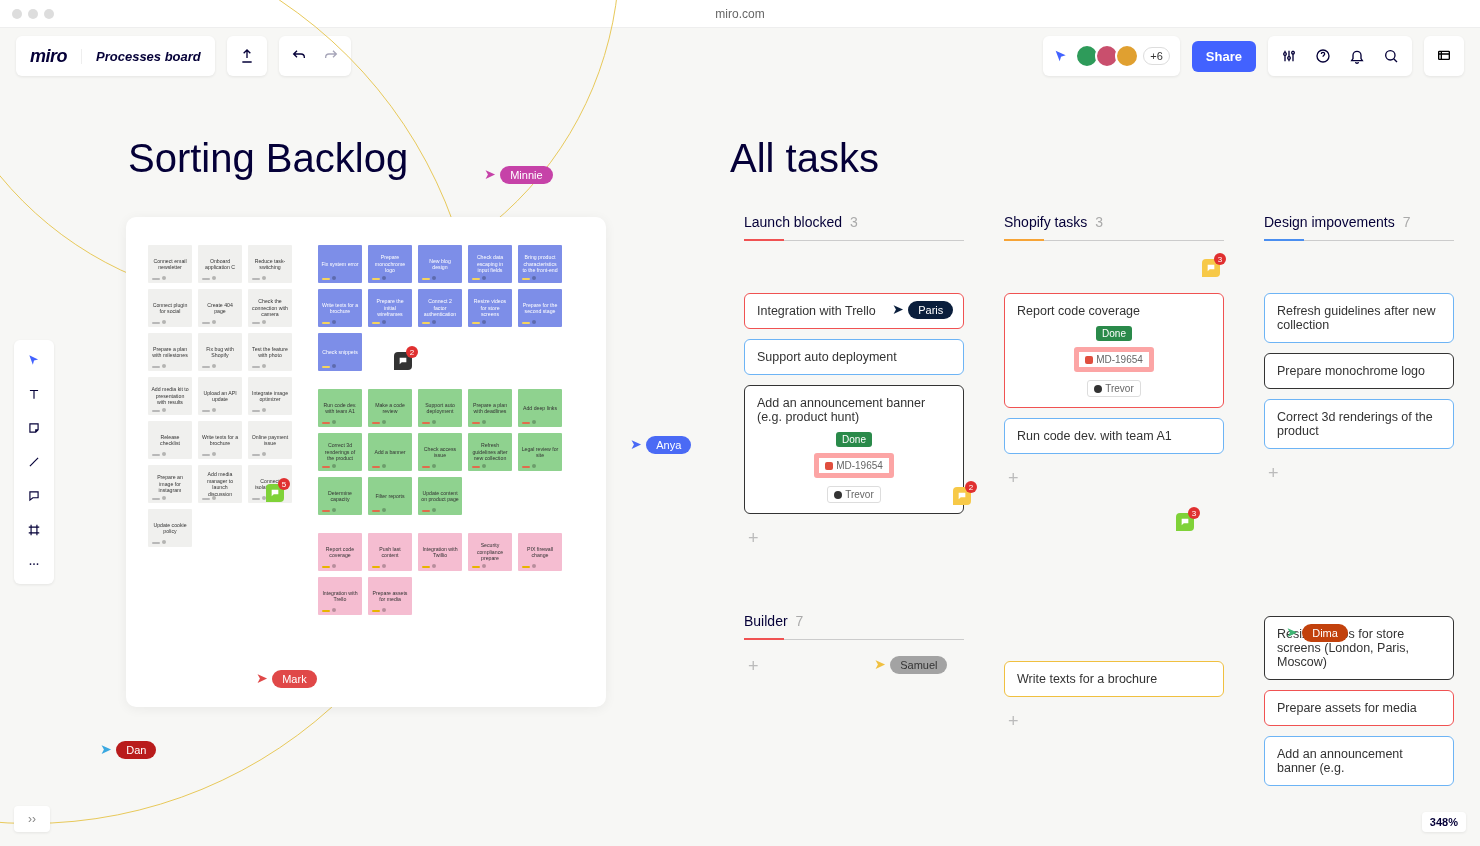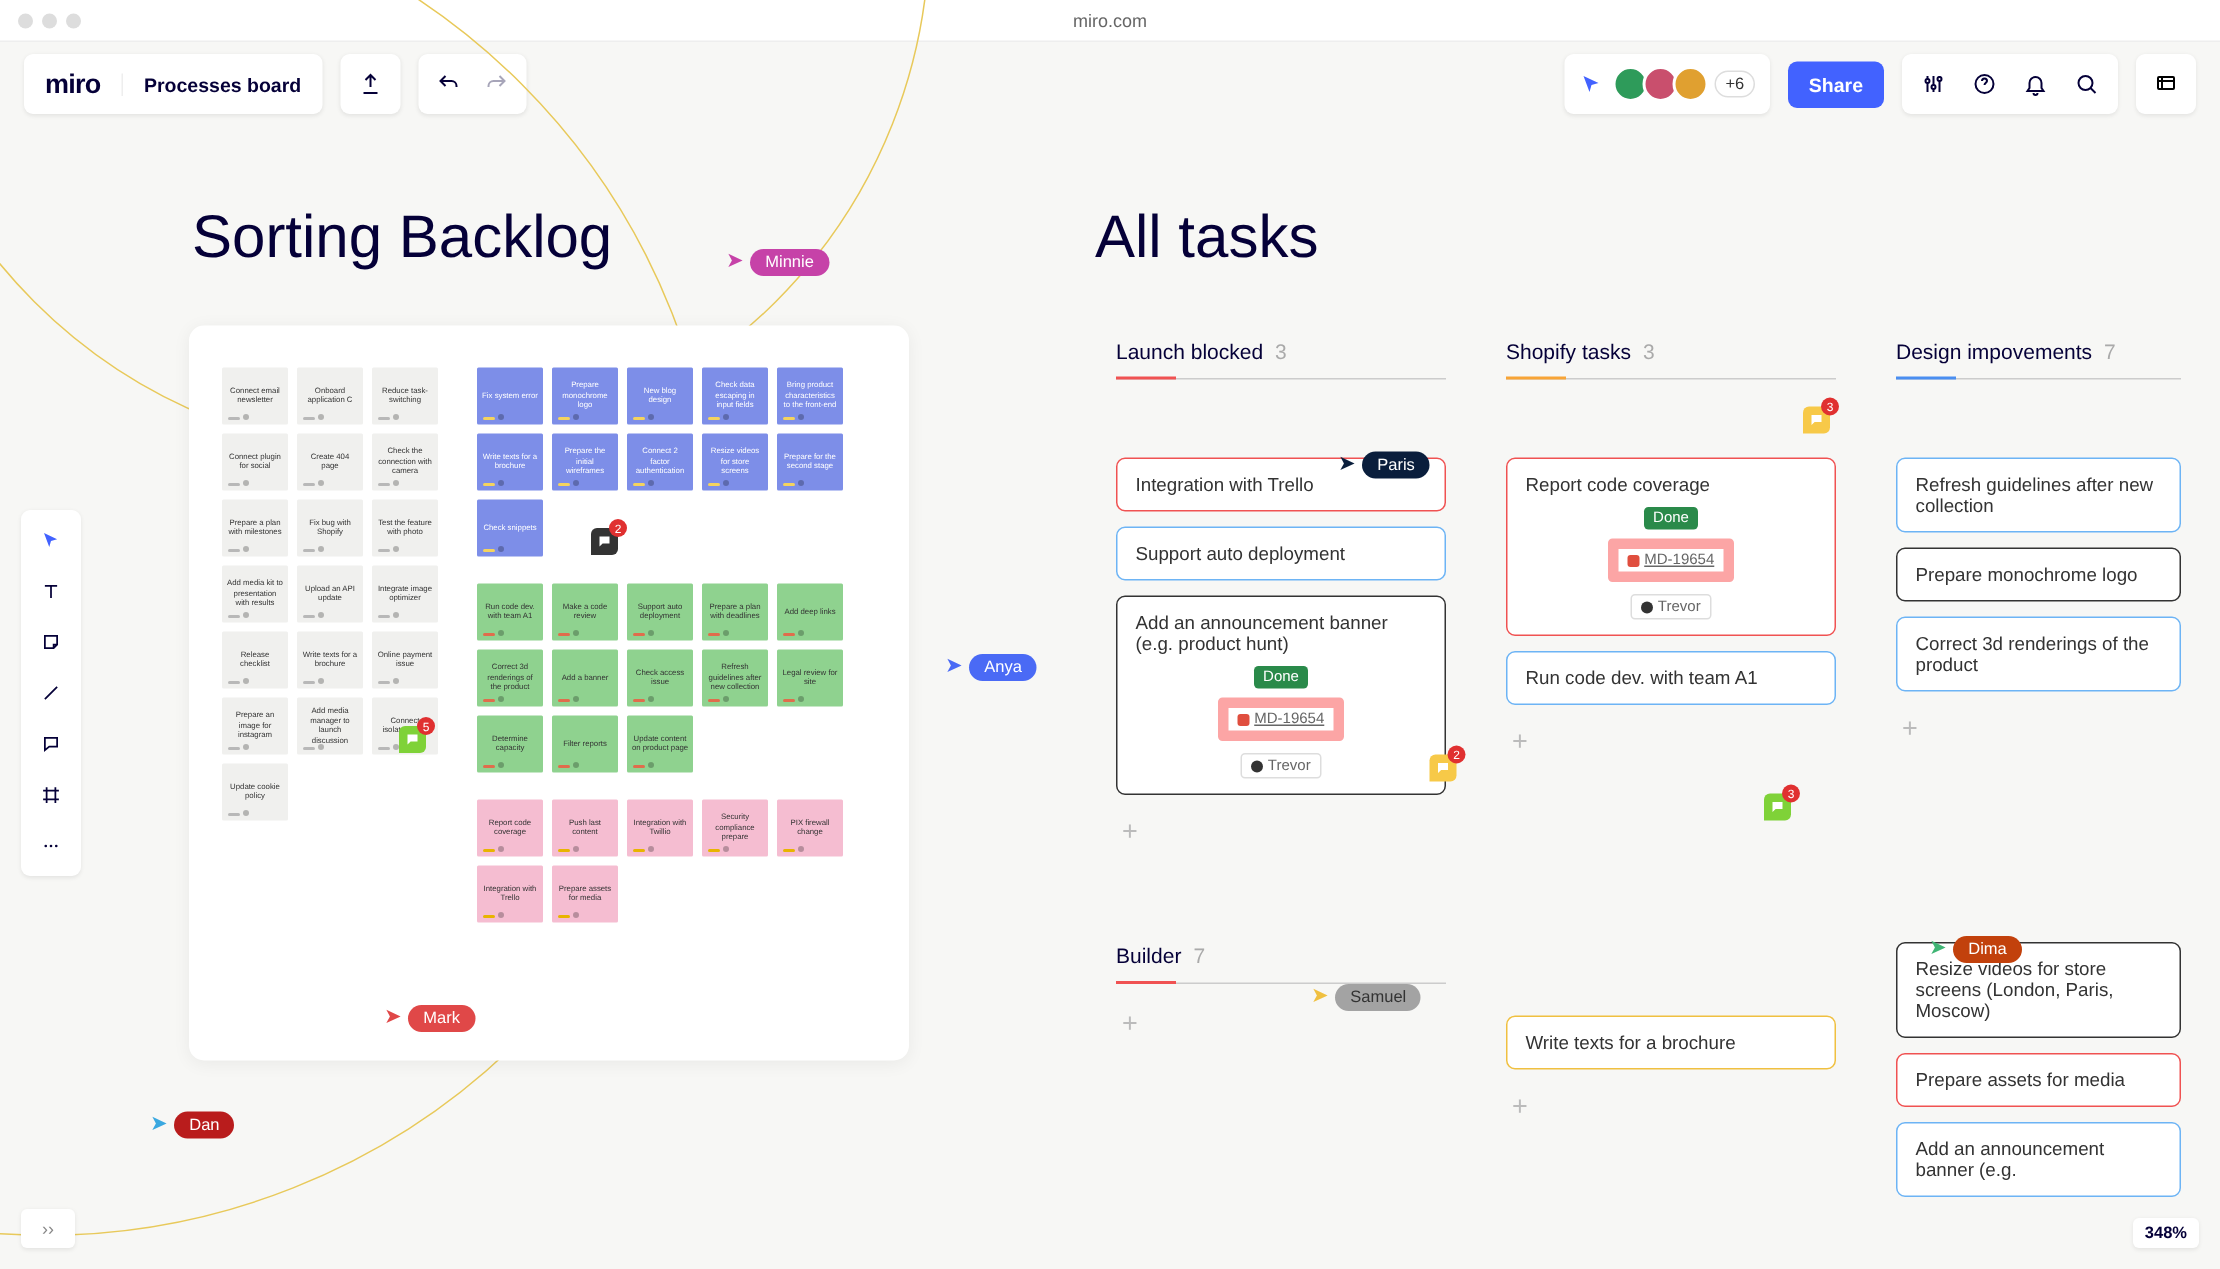--- a/index.html
+++ b/index.html
@@ -6,21 +6,21 @@
 body { font-family: -apple-system, BlinkMacSystemFont, "Segoe UI", Helvetica, Arial, sans-serif; background: #f7f7f5; width: 1480px; height: 846px; overflow: hidden; position: relative; }
 
 
 .chrome { height: 28px; background: #fff; display: flex; align-items: center; justify-content: center; position: relative; border-bottom: 1px solid #eee; font-size: 12px; color: #666; }
 .dots { position: absolute; left: 12px; display: flex; gap: 6px; }
 .dot { width: 10px; height: 10px; border-radius: 50%; background: #ddd; }
 
 
 .topbar { height: 56px; display: flex; align-items: center; padding: 0 16px; gap: 12px; }
 .topbar-box { background: #fff; border-radius: 6px; box-shadow: 0 1px 3px rgba(0,0,0,.08); height: 40px; display: flex; align-items: center; }
-.logo-board { padding: 0 14px; gap: 14px; }
+.logo-board { padding: 0 14px; gap: 14px; font-style: italic; }
 .logo { font-weight: 900; font-size: 18px; color: #050038; letter-spacing: -0.5px; }
 .board-name { font-size: 13px; font-weight: 600; color: #050038; border-left: 1px solid #eee; padding-left: 14px; }
 .icon-btn { width: 40px; display: flex; align-items: center; justify-content: center; color: #050038; cursor: pointer; }
 .undo-box { padding: 0 6px; gap: 4px; }
 .undo-box .icon-btn { width: 28px; }
 .topbar-spacer { flex: 1; }
 .cursor-icon { color: #4262ff; margin-right: 4px; }
 .avatars { display: flex; align-items: center; }
 .avatar { width: 24px; height: 24px; border-radius: 50%; margin-left: -4px; border: 2px solid #fff; }
 .av1 { background: #2e9b5a; } .av2 { background: #c94f6d; } .av3 { background: #e0a030; }
@@ -57,38 +57,38 @@
 .sticky.green { background: #8fd28f; } .sticky.green::after { background: #e06d4c; }
 .sticky.pink { background: #f5bdd1; } .sticky.pink::after { background: #e8b400; }
 .sticky .dot2 { position: absolute; bottom: 3px; left: 14px; width: 4px; height: 4px; border-radius: 50%; background: rgba(0,0,0,.25); }
 
 
 .cursor-tag { position: absolute; z-index: 50; }
 .cursor-arrow { font-size: 14px; }
 .cursor-pill { font-size: 11px; color: #fff; padding: 3px 10px; border-radius: 12px; display: inline-block; margin-top: 2px; }
 
 
-.kanban { position: absolute; left: 744px; top: 130px; display: flex; gap: 40px; margin-top: 12px; }
+.kanban { position: absolute; left: 744px; top: 130px; display: flex; gap: 40px; }
 .kcol { width: 220px; }
 .kheader { display: flex; align-items: center; gap: 8px; font-size: 14px; color: #050038; padding-bottom: 10px; }
 .kheader .count { color: #aaa; }
 .kline { height: 1px; background: #ccc; margin-bottom: 12px; position: relative; }
 .kline::before { content: ''; position: absolute; left: 0; top: -1px; width: 40px; height: 2px; }
 .kline.red::before { background: #f05252; }
 .kline.orange::before { background: #f7a436; }
 .kline.blue::before { background: #4a8ef0; }
 .card { background: #fff; border: 1px solid #ddd; border-radius: 6px; padding: 10px 12px; font-size: 12.5px; color: #333; margin-bottom: 10px; cursor: pointer; position: relative; }
 .card.bred { border-color: #f05252; }
 .card.bblue { border-color: #6db4f5; }
 .card.bblack { border-color: #333; border-width: 1.5px; }
 .card.byellow { border-color: #f0c040; }
 .card-tags { display: flex; gap: 6px; margin-top: 8px; flex-wrap: wrap; align-items: center; flex-direction: column; }
 .tag { font-size: 10px; padding: 2px 6px; border-radius: 3px; }
 .tag.done { background: #2a8a4a; color: #fff; }
-.tag.issue { border: 7px solid #fca5a5; color: #666; display: flex; align-items: center; gap: 3px; text-decoration: underline; }
+.tag.issue { border: 5px solid #fca5a5; color: #666; display: flex; align-items: center; gap: 3px; }
 .tag.issue::before { content: ''; width: 8px; height: 8px; background: #e04e3e; border-radius: 2px; }
 .tag.person { border: 1px solid #ddd; color: #666; display: flex; align-items: center; gap: 3px; }
 .tag.person::before { content: ''; width: 8px; height: 8px; background: #333; border-radius: 50%; }
 .add-btn { color: #bbb; font-size: 18px; cursor: pointer; padding: 4px; }
 
 
 .comment { position: absolute; width: 18px; height: 18px; border-radius: 4px 4px 4px 0; display: flex; align-items: center; justify-content: center; }
 .comment .badge { position: absolute; top: -6px; right: -6px; width: 12px; height: 12px; border-radius: 50%; background: #e03030; color: #fff; font-size: 8px; display: flex; align-items: center; justify-content: center; }
 .comment.green { background: #7fd238; }
 .comment.yellow { background: #f7c948; }

